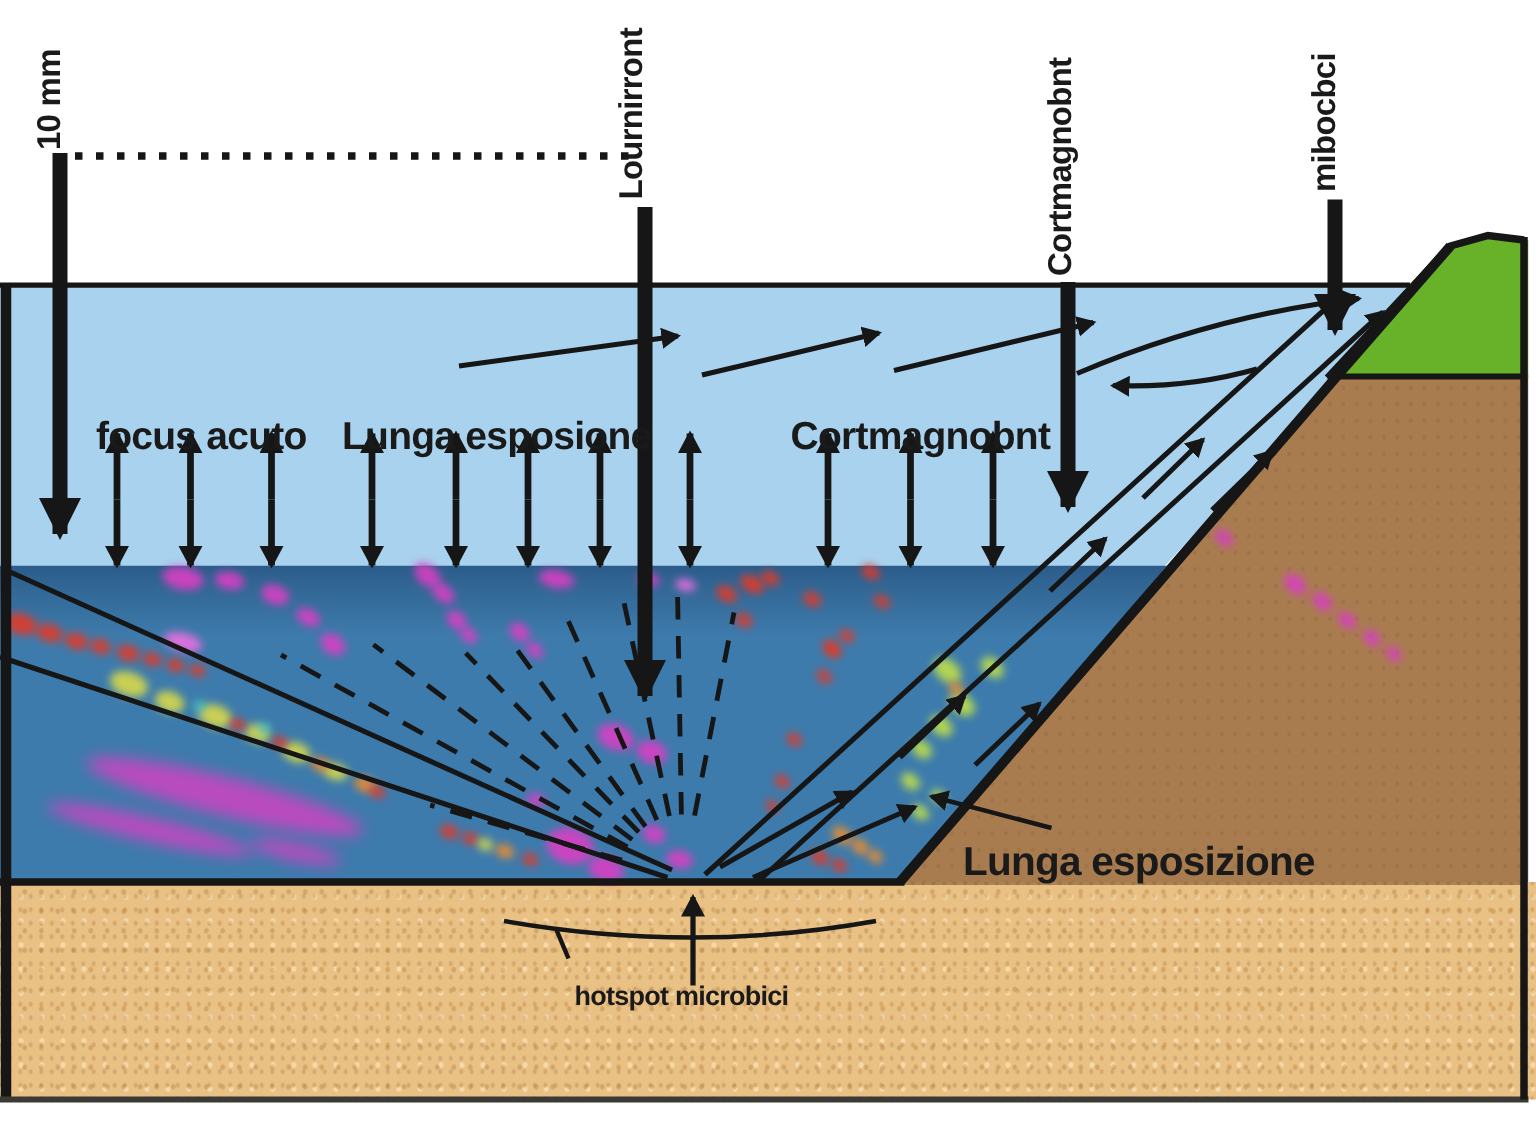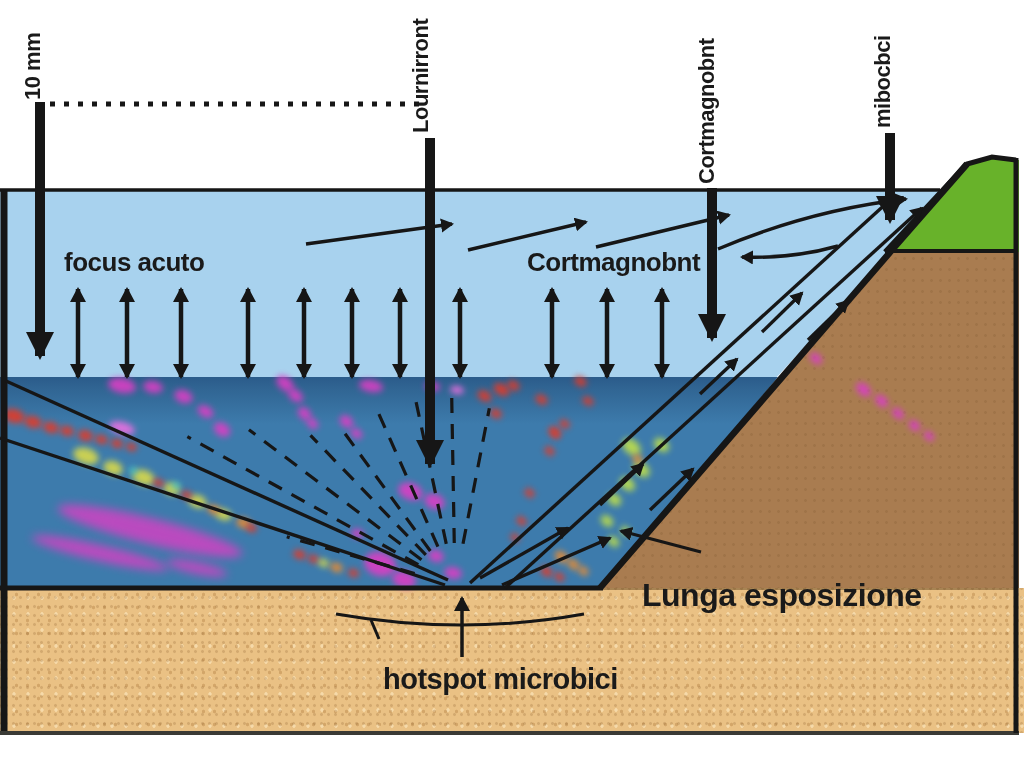--- a/index.html
+++ b/index.html
@@ -23,21 +23,21 @@
     background-size:9px 11px;
     clip-path:polygon(601px 588px,892px 250px,1019px 250px,1019px 588px);}
   #vegetation{background:#68b22a;
     clip-path:polygon(885px 252px,967px 164px,995px 157px,1019px 160px,1019px 252px);}
   #blobs{position:absolute;left:0;top:0;width:1024px;height:758px;z-index:2;}
   .blob{position:absolute;border-radius:50%;filter:blur(3px);opacity:.9;}
   .blob.big{filter:blur(5px);opacity:.8;}
   #lines{position:absolute;left:0;top:0;z-index:3;}
   .lbl{position:absolute;z-index:4;color:#1a1a1a;font-weight:700;white-space:nowrap;
        letter-spacing:-0.5px;}
-  .lbl.h{font-size:26px;}
+  .lbl.h{font-size:26px;margin-top:28px;}
   .lbl.v{font-size:22px;transform:rotate(-90deg);transform-origin:0 0;}
 </style>
 </head>
 <body>
 
 <div id="stage">
 
   <div class="region" id="surface-water"></div>
   <div class="region" id="deep-water"></div>
   <div id="sediment"></div>
@@ -224,16 +224,17 @@
         <path d="M371,620 L379,639" stroke="#161616" stroke-width="3" fill="none"></path>
       </g>
   </svg>
 
   <div class="lbl v" style="left:20px;top:100px;">10 mm</div>
   <div class="lbl v" style="left:408px;top:133px;">Lournirront</div>
   <div class="lbl v" style="left:694px;top:184px;">Cortmagnobnt</div>
   <div class="lbl v" style="left:870px;top:128px;">mibocbci</div>
 
   <div class="lbl h" style="left:64px;top:247px;">focus acuto</div>
+  <div class="lbl h" style="left:228px;top:247px;">Lunga esposione</div>
   <div class="lbl h" style="left:527px;top:247px;">Cortmagnobnt</div>
-  <div class="lbl h" style="left:642px;top:577px;font-size:32px;">Lunga esposizione</div>
-  <div class="lbl h" style="left:383px;top:663px;font-size:29px;">hotspot microbici</div>
+  <div class="lbl h" style="left:642px;top:531px;font-size:27px;">Lunga esposizione</div>
+  <div class="lbl h" style="left:383px;top:626px;font-size:18px;">hotspot microbici</div>
 </div>
 
 </body></html>

